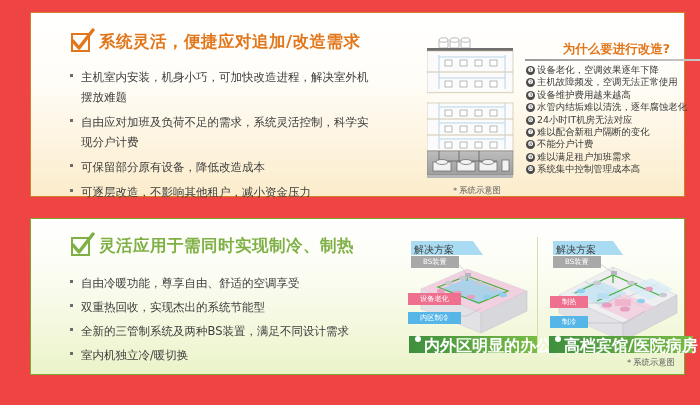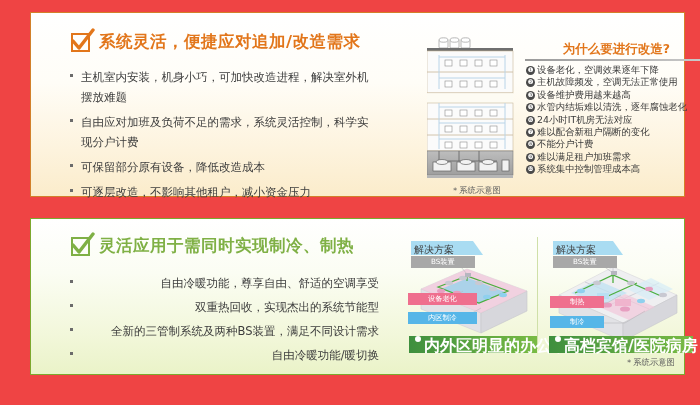--- a/index.html
+++ b/index.html
@@ -44,21 +44,21 @@
   ul.bullets li {
     position: relative; padding-left: 12px;
     font-size: 11.5px; line-height: 20px; color: #3c3c3c;
     font-family: "DejaVu Sans", "Liberation Sans", sans-serif;
   }
   ul.bullets li::before {
     content: ""; position: absolute; left: 1px; top: 7px;
     width: 3px; height: 3px; background: #6b6b6b;
   }
   .bullets-orange li { margin-bottom: 5px; }
-  .bullets-green  li { margin-bottom: 4px; text-align: right; }
+  .bullets-green  li { margin-bottom: 4px; }
 
   
   .p1-left { position: absolute; left: 38px; top: 18px; width: 320px; }
   .p1-left .heading { margin-bottom: 14px; margin-left: 2px; }
   .p1-left ul { width: 300px; }
 
   .p1-right { position: absolute; left: 392px; top: 14px; width: 278px; height: 170px; }
   .why-title {
     position: absolute; left: 106px; top: 14px; width: 175px; text-align: center;
     color: #e2761b; font-weight: bold; font-size: 12.5px;
@@ -115,21 +115,21 @@
     width: 6px; height: 6px; border-radius: 50%; background: #fff;
     display: inline-block; margin-right: 3px; flex: 0 0 auto;
   }
   .p2-foot { position: absolute; left: 222px; top: 130px; }
   .vdiv {
     position: absolute; left: 134px; top: 10px; width: 1px; height: 112px;
     background: #cfe0a8;
   }
 
   .lbl {
-    position: absolute; font-size: 7.2px; color: #fff; padding: 1px 20px;
+    position: absolute; font-size: 7.2px; color: #fff; padding: 1px 12px;
     white-space: nowrap; font-family: "DejaVu Sans", "Liberation Sans", sans-serif;
   }
   .lbl-grey { background: #a8a8a8; }
   .lbl-pink { background: #ef6f8e; }
   .lbl-blue { background: #56b6e8; text-align: center; }
 </style>
 </head>
 <body>
 
 <div class="page">
@@ -272,21 +272,21 @@
           <svg viewBox="0 0 26 26">
               <path d="M4 13 L10 20 L24 2" fill="none" stroke="#7fb045" stroke-width="3.4" stroke-linecap="round" stroke-linejoin="round"></path>
             </svg>
         </span>
         <span class="heading-text">灵活应用于需同时实现制冷、制热</span>
       </div>
       <ul class="bullets bullets-green">
         <li>自由冷暖功能，尊享自由、舒适的空调享受</li>
         <li>双重热回收，实现杰出的系统节能型</li>
         <li>全新的三管制系统及两种BS装置，满足不同设计需求</li>
-        <li>自由冷暖功能/暖切换</li>
+        <li>室内机独立冷/暖切换</li>
       </ul>
     </div>
 
     <div class="p2-right">
       <div class="vdiv"></div>
 
       <div class="diagram left">
         <svg viewBox="0 0 133 122" style="position:absolute;left:0;top:0;width:133px;height:122px">
 
           <g>

